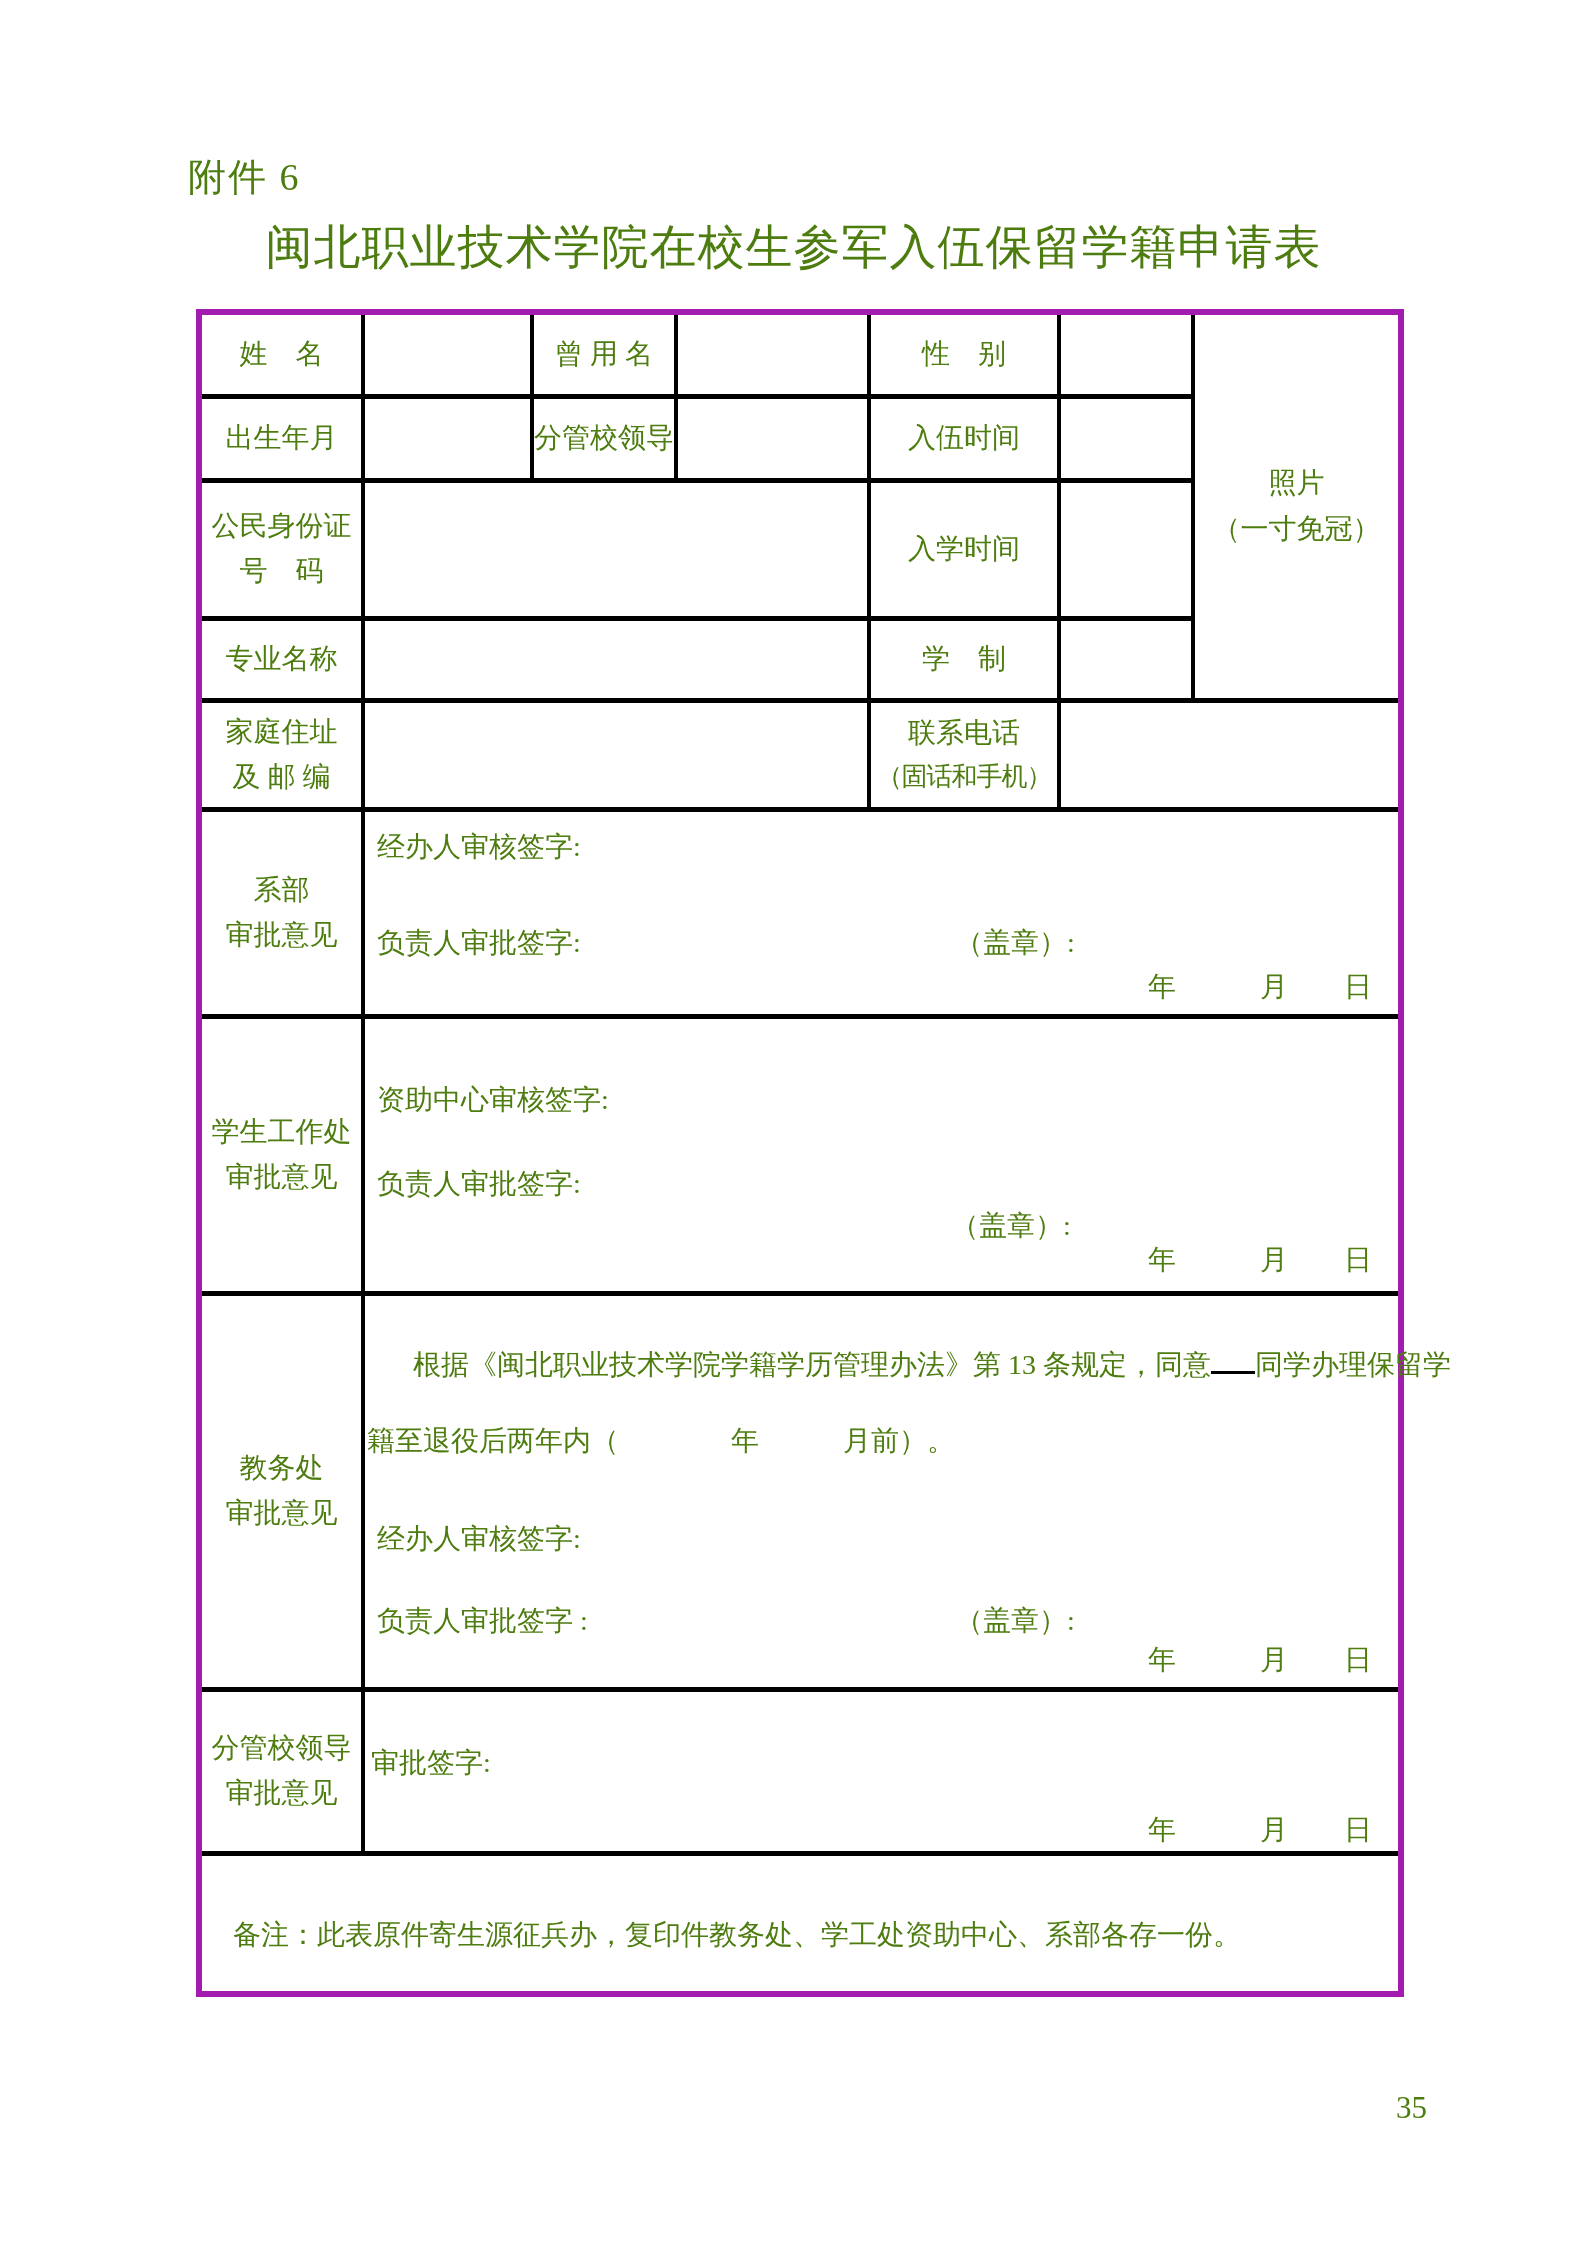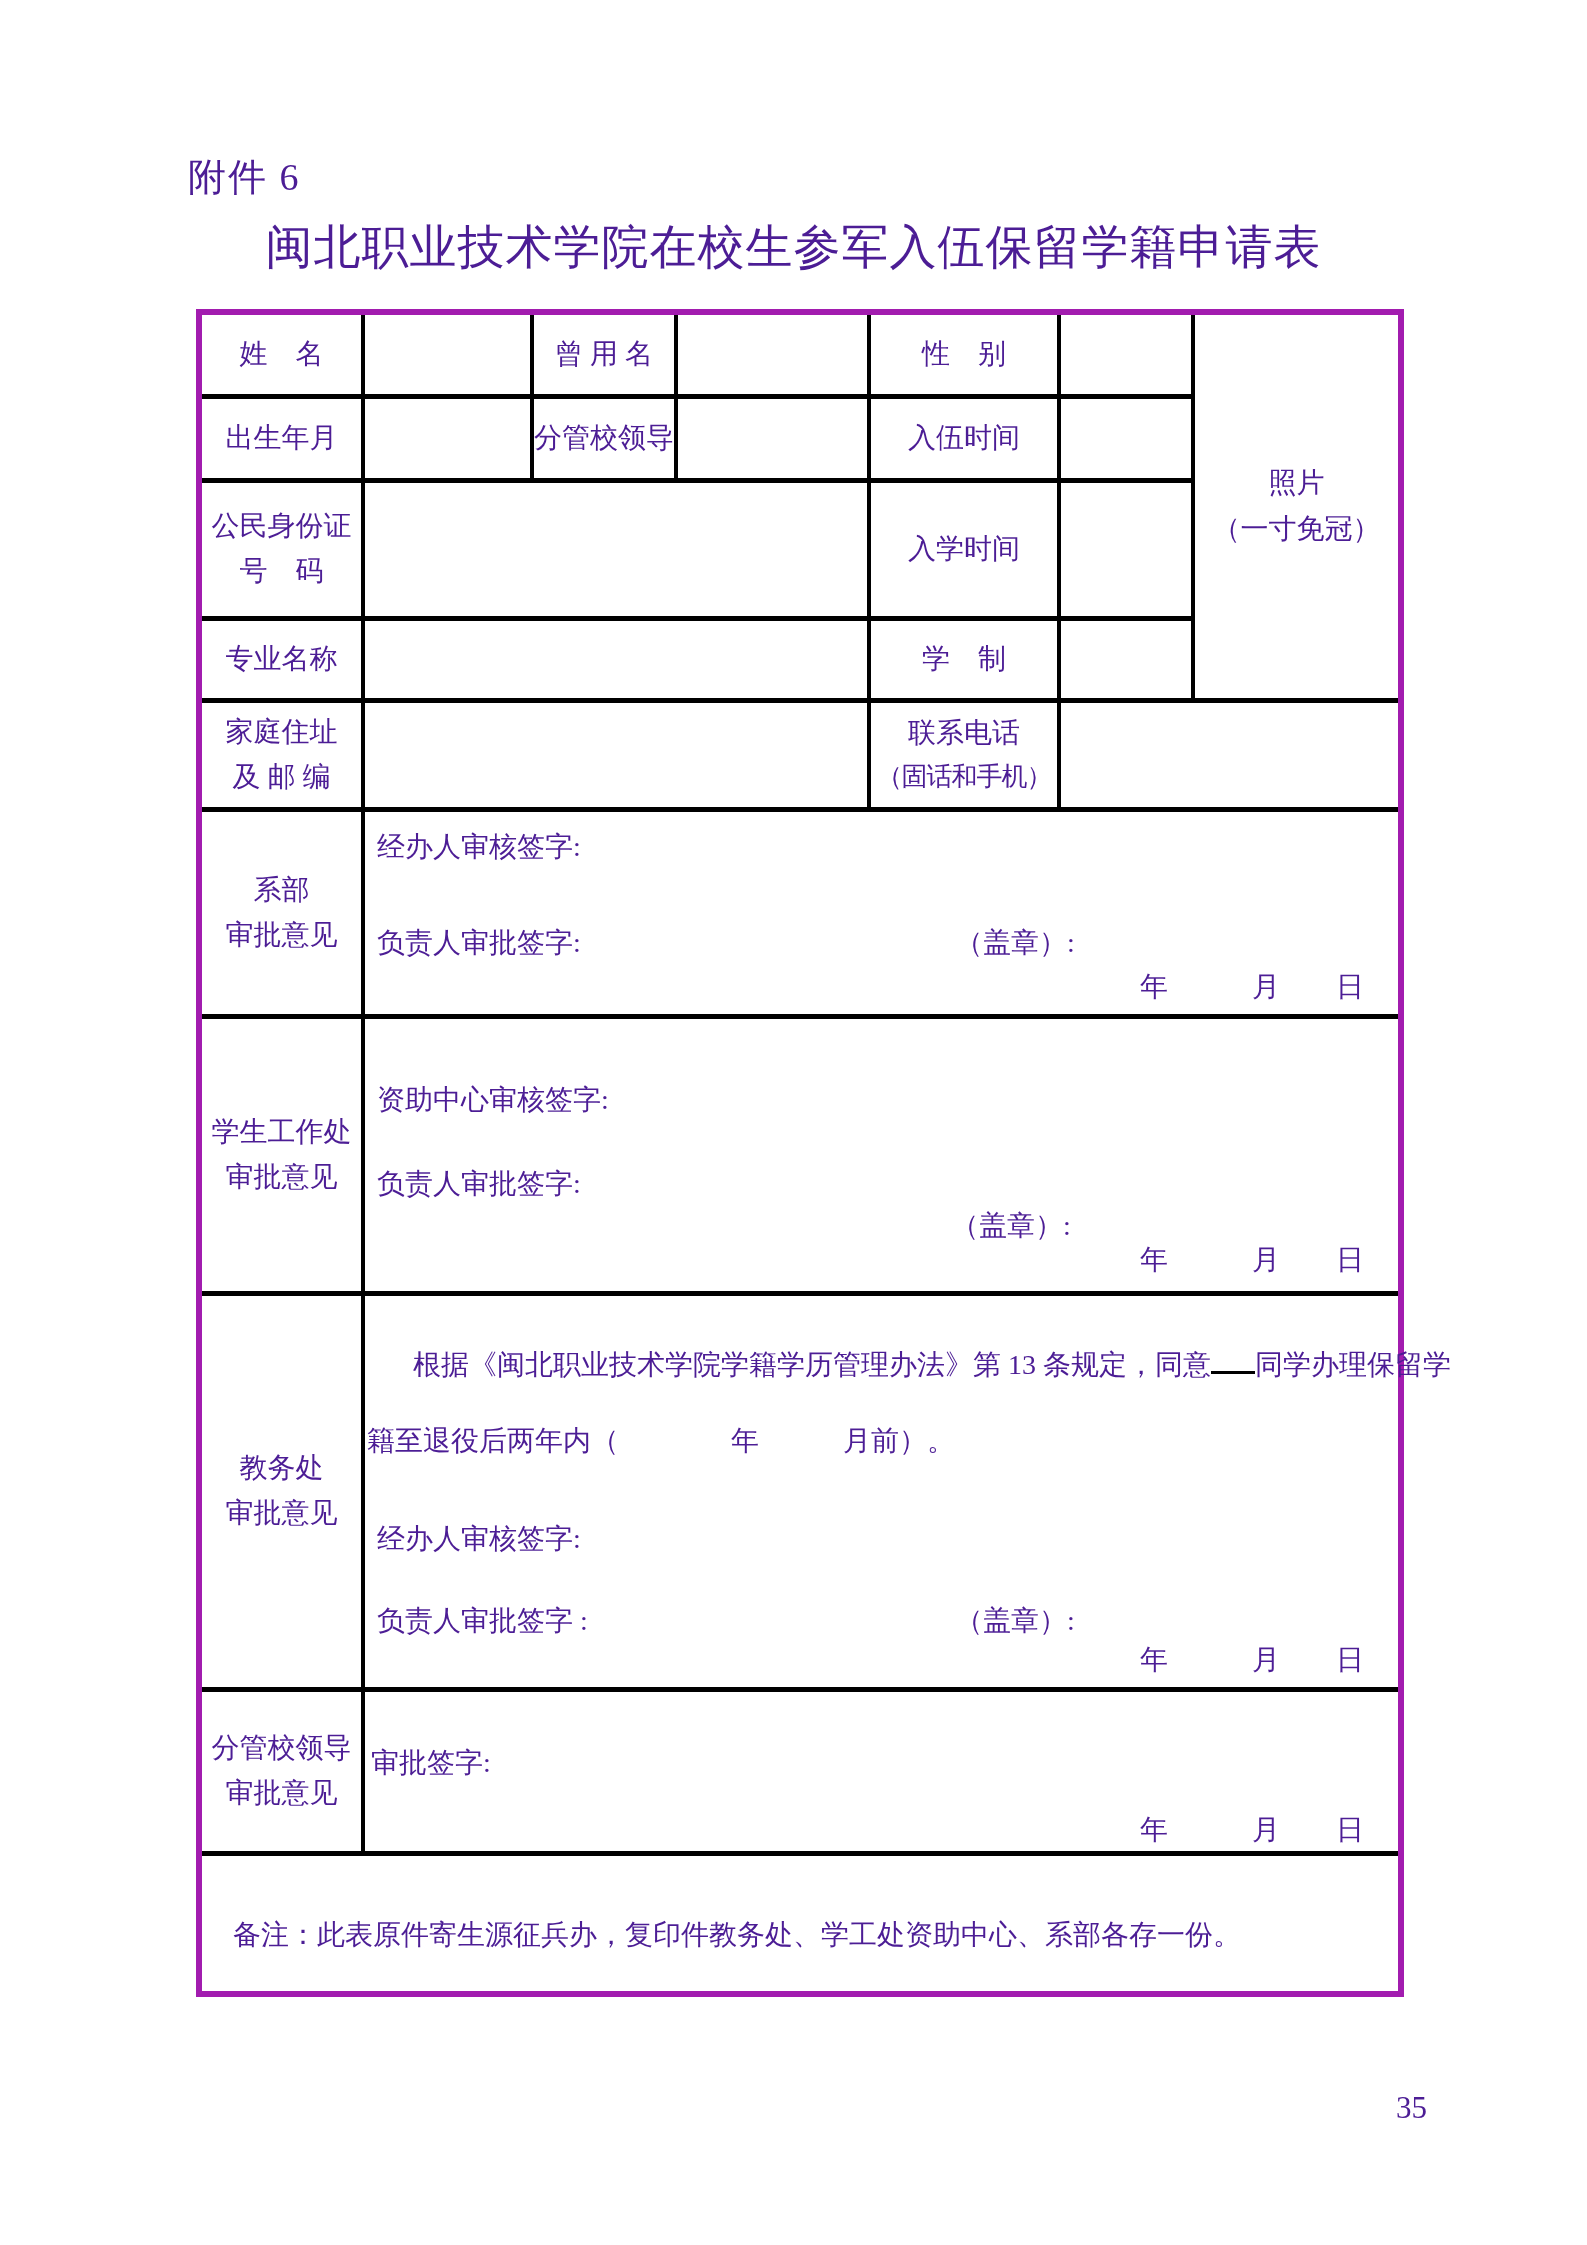--- a/index.html
+++ b/index.html
@@ -2,21 +2,21 @@
 <html><head>
 <meta charset="utf-8">
 <style>
   * { margin:0; padding:0; box-sizing:border-box; }
   html,body { background:#e8e8e8; }
   .page {
     position:relative;
     width:1587px; height:2245px;
     margin:0 auto;
     background:#ffffff;
-    color:#4c1d95;
+    color:#4d7c0f;
     font-family:"Liberation Serif","DejaVu Serif",serif;
     overflow:hidden;
   }
   .attachment {
     position:absolute; left:188px; top:152px;
     font-size:38px; letter-spacing:2px;
   }
   .doc-title {
     position:absolute; left:0; top:216px; width:1587px;
     text-align:center;
@@ -39,21 +39,21 @@
   }
   td.lbl { text-align:center; line-height:1.6; }
   td.lbl .l2 { display:block; }
   td.phone-lbl .l2 { font-size:26px; letter-spacing:-1px; }
   td.photo-cell { text-align:center; line-height:1.65; }
   td.apr { position:relative; vertical-align:top; }
   .apr .sig { position:absolute; left:12px; white-space:nowrap; }
   .apr .seal { position:absolute; white-space:nowrap;text-align:center; }
   .apr .dateline {
     position:absolute; left:0; right:0; bottom:8px;
-    text-align:right; padding-right:34px; white-space:nowrap;
+    text-align:right; padding-right:26px; white-space:nowrap;
   }
   .apr .para { position:absolute; white-space:nowrap; }
   .blank-underline {
     display:inline-block; width:44px; height:30px;
     border-bottom:3px solid #000; vertical-align:baseline;
   }
   td.note-cell { position:relative; }
   .note-text { position:absolute; left:4px; top:60px; white-space:nowrap;margin-left:27px; }
   .page-number {
     position:absolute; left:1360px; top:2090px;

